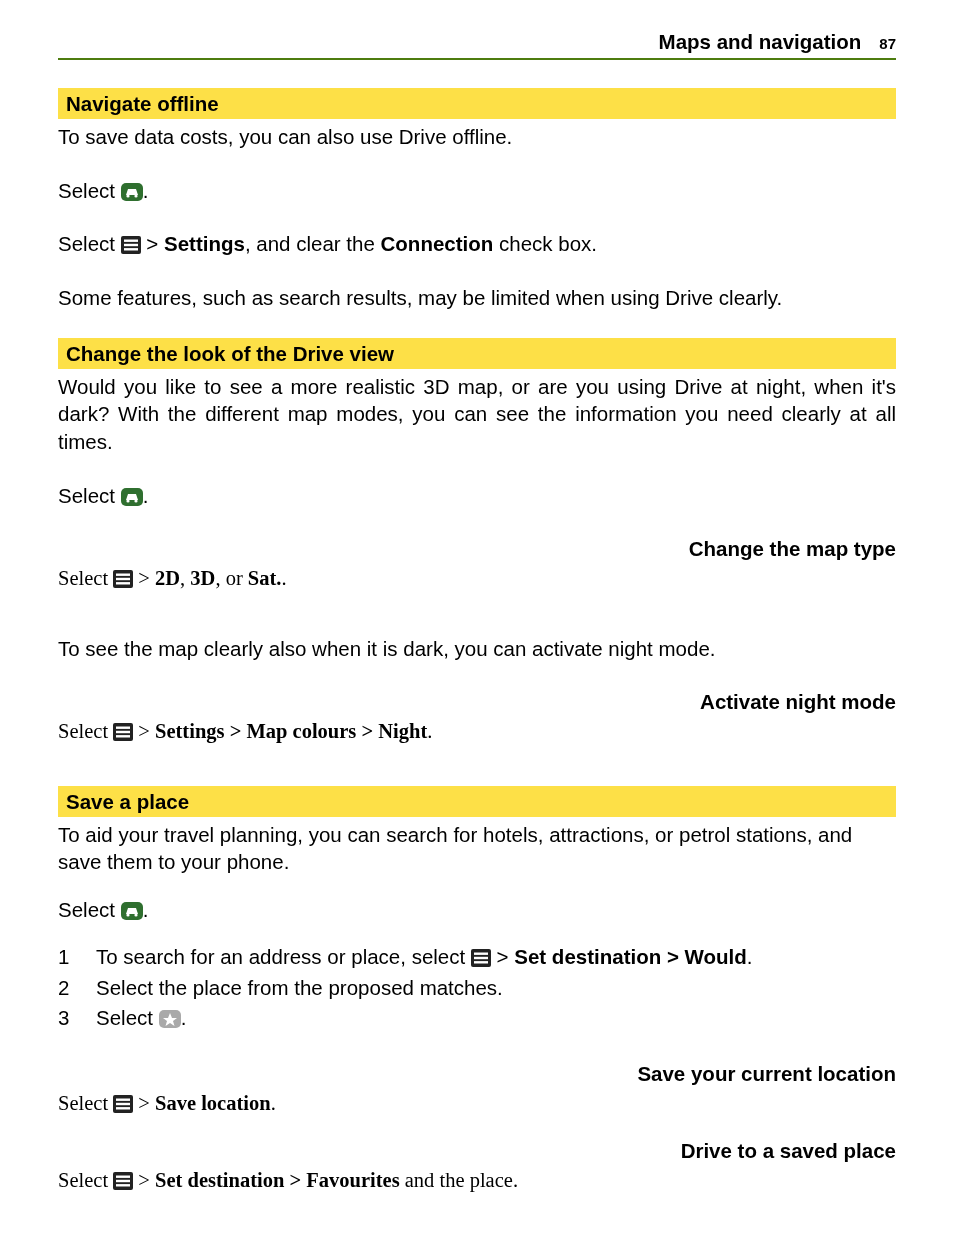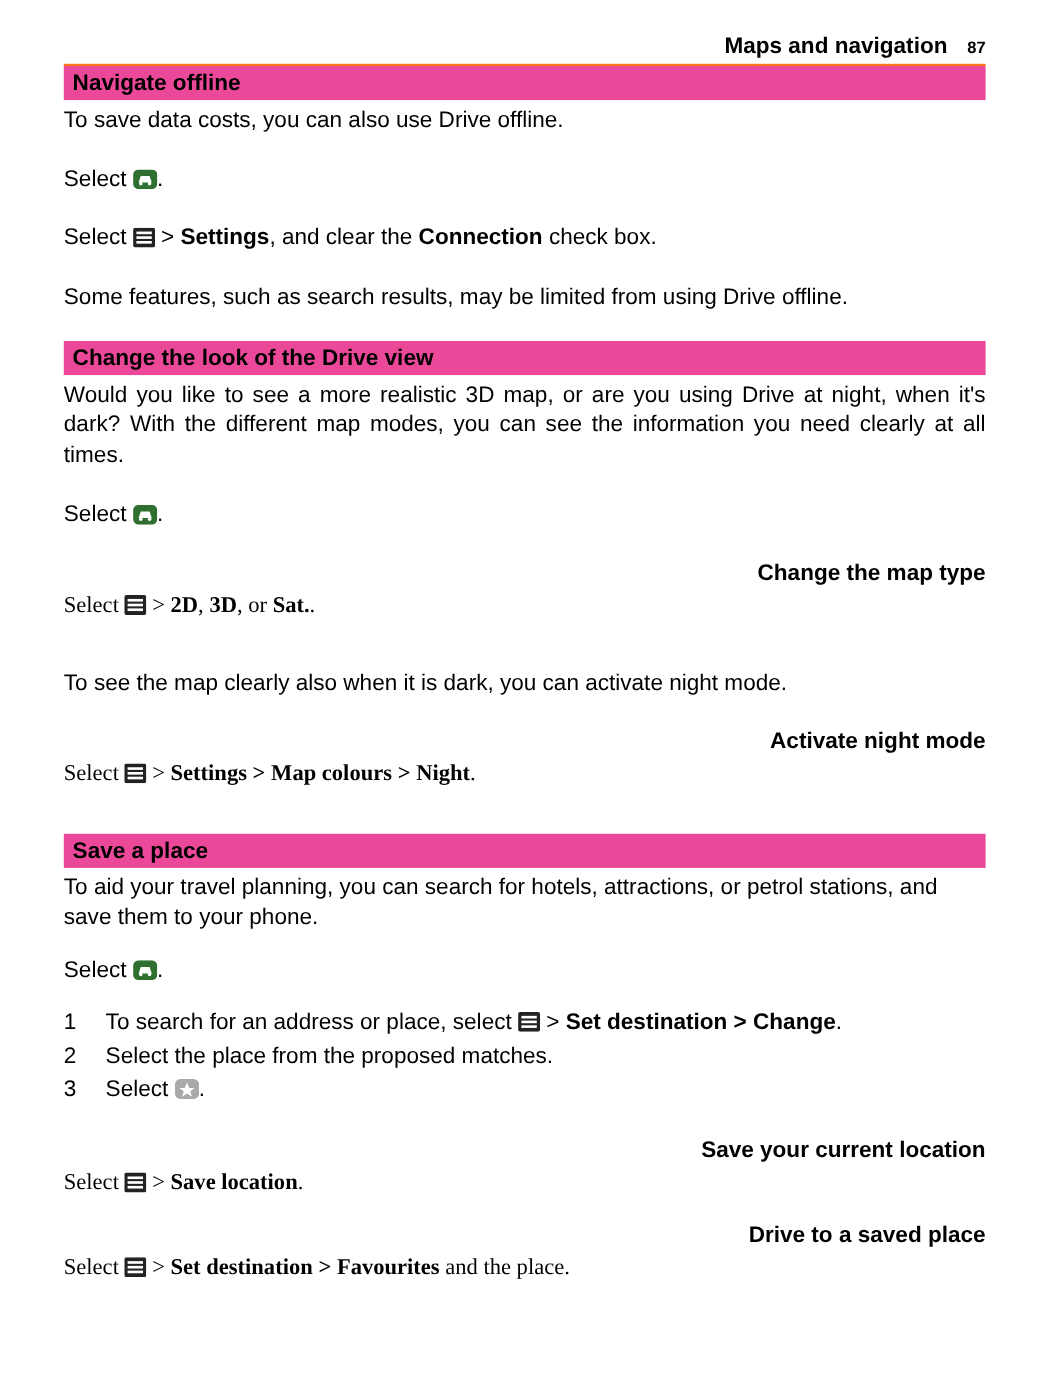--- a/index.html
+++ b/index.html
@@ -12,27 +12,28 @@
     background:#fff;
   }
   .page{
     padding:30px 58px 0 58px;
   }
   .header-line{
     display:flex;
     justify-content:flex-end;
     align-items:baseline;
     font-weight:700;
-    border-bottom:2px solid #f97316;
+    border-bottom:2px solid #4d7c0f;
     padding-bottom:4px;
+    margin-bottom:28px;
   }
   .header-title{margin-right:18px;}
   .header-num{font-size:15px;}
   .section-head{
-    background:#ec4899;
+    background:#fde047;
     font-weight:700;
     padding:4px 8px 3px 8px;
     margin-top:0;
   }
   .para{
     margin:4px 0 0 0;
     line-height:1.35;
     letter-spacing:0px;
   }
   .spaced-top{margin-top:26px;}
@@ -98,21 +99,21 @@
             <use href="#car-icon-g"></use>
           </svg></span><span>.</span>
     </p>
 
     <p class="para spaced-top">
       <span>Select </span><span class="icon"><svg width="20" height="18">
             <use href="#menu-icon-g"></use>
           </svg></span><span> &gt; </span><span class="bold">Settings</span><span>, and clear the </span><span class="bold">Connection</span><span> check box.</span>
     </p>
 
-    <p class="para spaced-top">Some features, such as search results, may be limited from using Drive offline.</p>
+    <p class="para spaced-top">Some features, such as search results, may be limited when using Drive clearly.</p>
   </div>
 
   <div class="section-block" style="margin-bottom:40px;">
     <div class="section-head">Change the look of the Drive view</div>
     <p class="para" style="text-align:justify;">Would you like to see a more realistic 3D map, or are you using Drive at night, when it's dark? With the different map modes, you can see the information you need clearly at all times.</p>
 
     <p class="para spaced-top">
       <span>Select </span><span class="icon"><svg width="22" height="18">
             <use href="#car-icon-g"></use>
           </svg></span><span>.</span>
@@ -145,21 +146,21 @@
             <use href="#car-icon-g"></use>
           </svg></span><span>.</span>
     </p>
 
     <ol class="steps" style="margin-top:18px">
       <li>
         <span class="num">1</span>
         <span>
           <span>To search for an address or place, select </span><span class="icon"><svg width="20" height="18">
                 <use href="#menu-icon-g"></use>
-              </svg></span><span> &gt; </span><span class="bold">Set destination</span><span class="bold"> &gt; </span><span class="bold">Change</span><span>.</span>
+              </svg></span><span> &gt; </span><span class="bold">Set destination</span><span class="bold"> &gt; </span><span class="bold">Would</span><span>.</span>
         </span>
       </li>
       <li>
         <span class="num">2</span>
         <span>Select the place from the proposed matches.</span>
       </li>
       <li>
         <span class="num">3</span>
         <span>
           <span>Select </span><span class="icon"><svg width="22" height="18">

